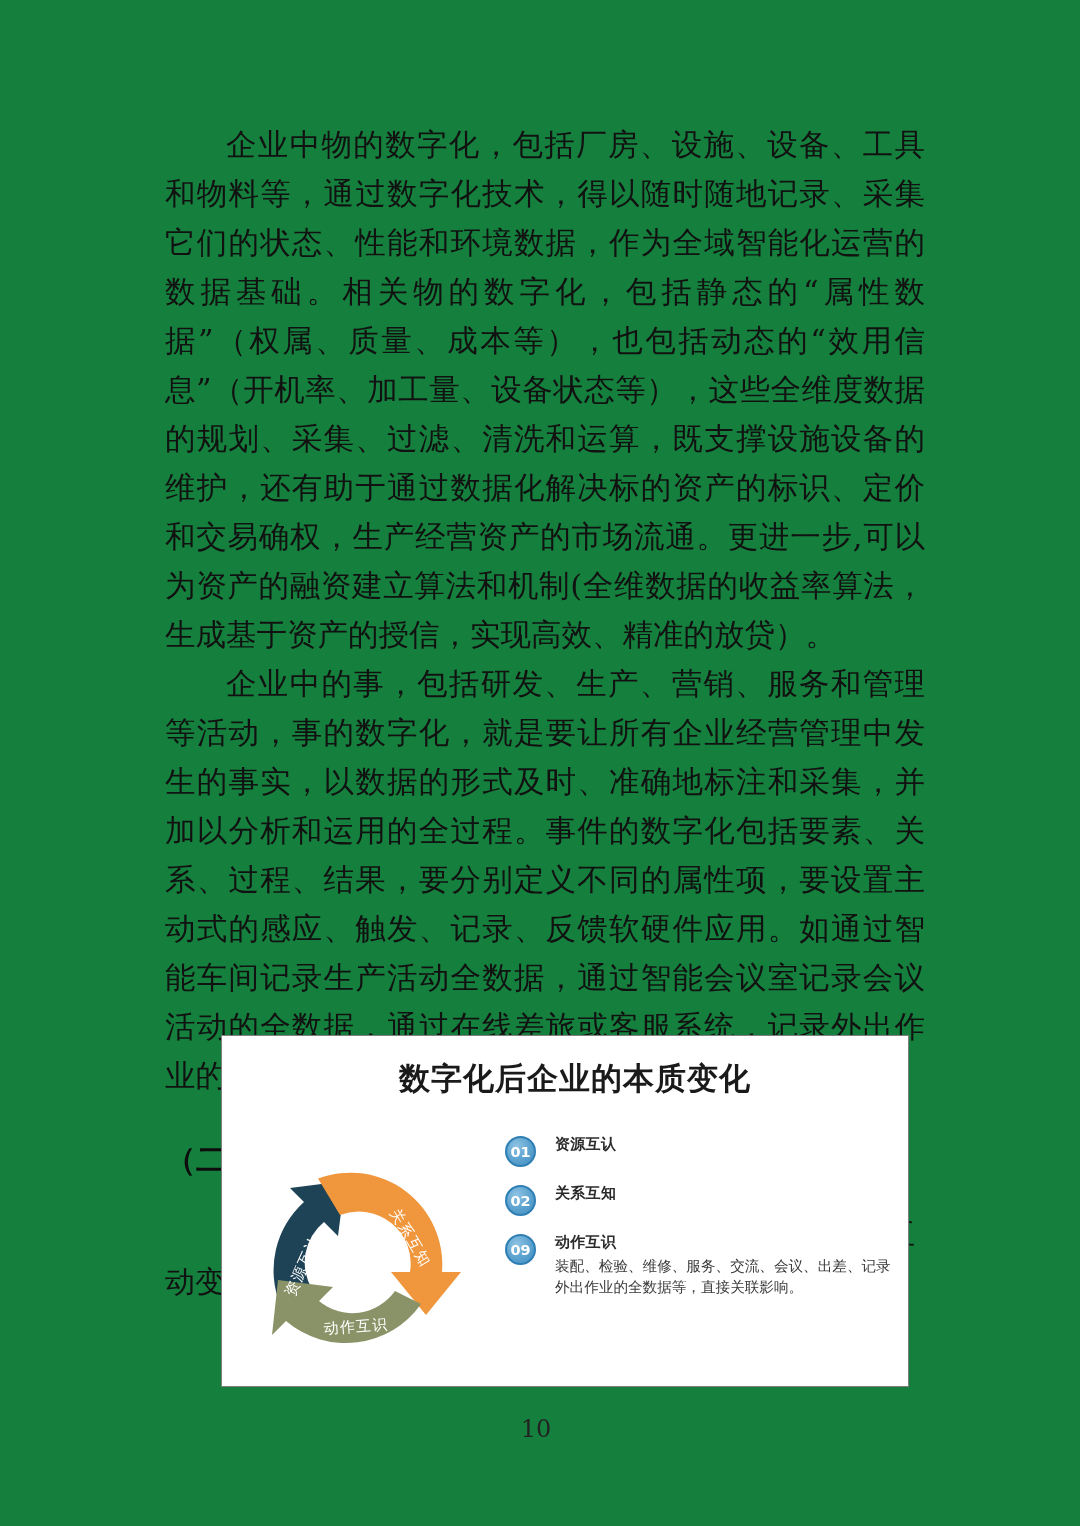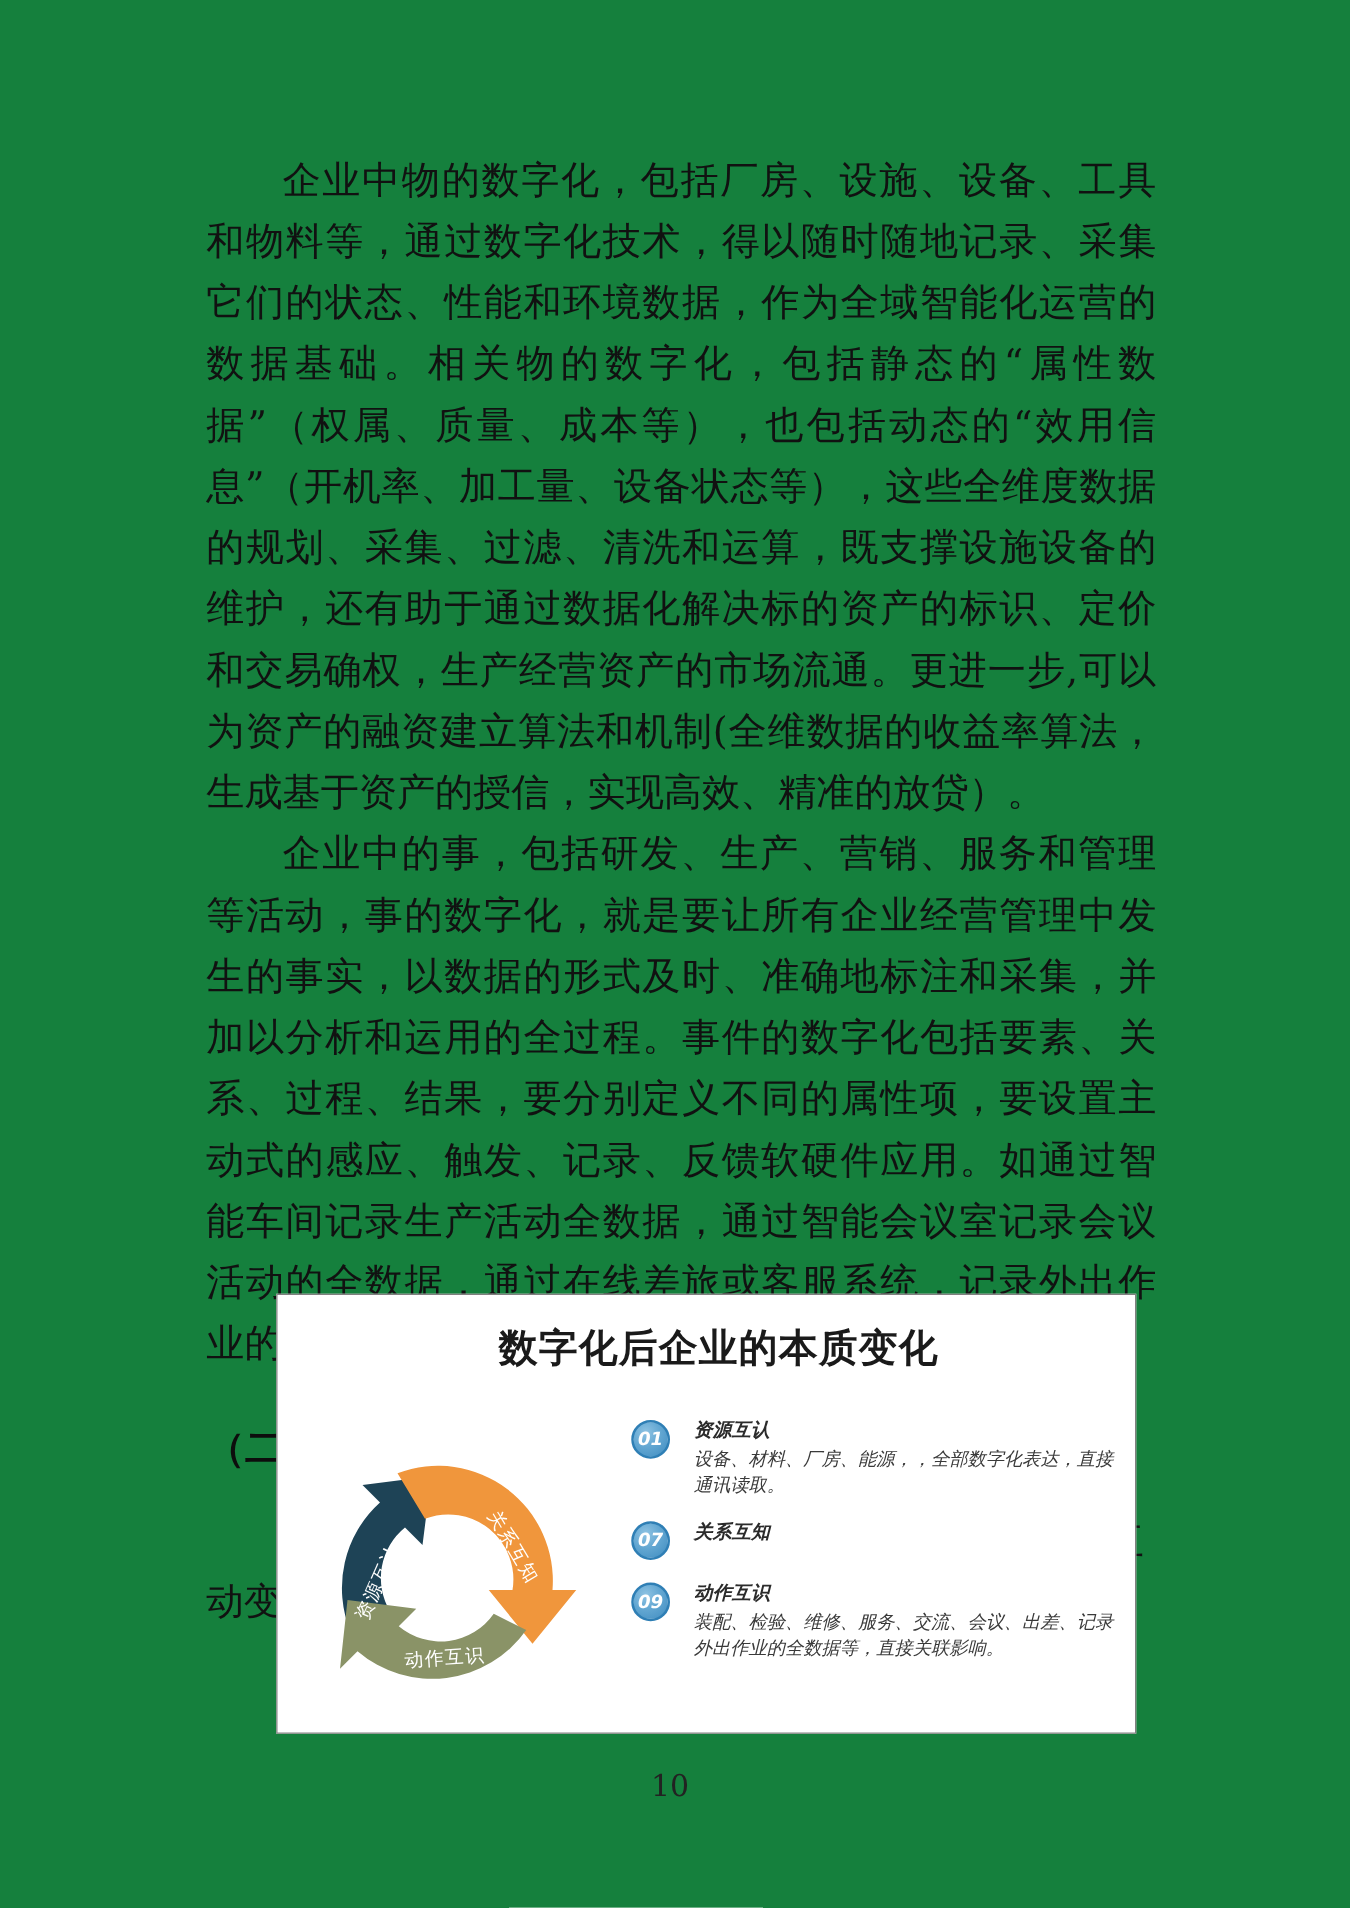--- a/index.html
+++ b/index.html
@@ -98,21 +98,20 @@
   .items {
     position: absolute;
     left: 283px;
     top: 98px;
     width: 392px;
   }
   .item {
     display: flex;
     align-items: flex-start;
     margin-bottom: 16px;
-    font-style: italic;
   }
   .badge {
     flex: 0 0 auto;
     width: 31px;
     height: 31px;
     border-radius: 50%;
     background: radial-gradient(circle at 36% 30%, #8fc3e3 0%, #63a7d2 45%, #3f8cc0 100%);
     border: 2px solid #2f7fb5;
     color: #ffffff;
     font-size: 14.5px;
@@ -229,26 +228,25 @@
         <text x="110" y="173" transform="rotate(-4 110 173)" fill="#ffffff" font-size="15" font-family="'DejaVu Sans','Liberation Sans',sans-serif" text-anchor="middle" dominant-baseline="middle" letter-spacing="1.2">动作互识</text>
       </svg>
     </div>
 
     <div class="items">
 
       <div class="item">
         <div class="badge">01</div>
         <div class="item-text">
           <div class="item-title">资源互认</div>
-          <div class="item-desc">设备、材料、厂房、能源，，全部数字化表达，直接通讯读取。</div>
         </div>
       </div>
 
       <div class="item">
-        <div class="badge">07</div>
+        <div class="badge">02</div>
         <div class="item-text">
           <div class="item-title">关系互知</div>
         </div>
       </div>
 
       <div class="item">
         <div class="badge">09</div>
         <div class="item-text">
           <div class="item-title">动作互识</div>
           <div class="item-desc">装配、检验、维修、服务、交流、会议、出差、记录外出作业的全数据等，直接关联影响。</div>

